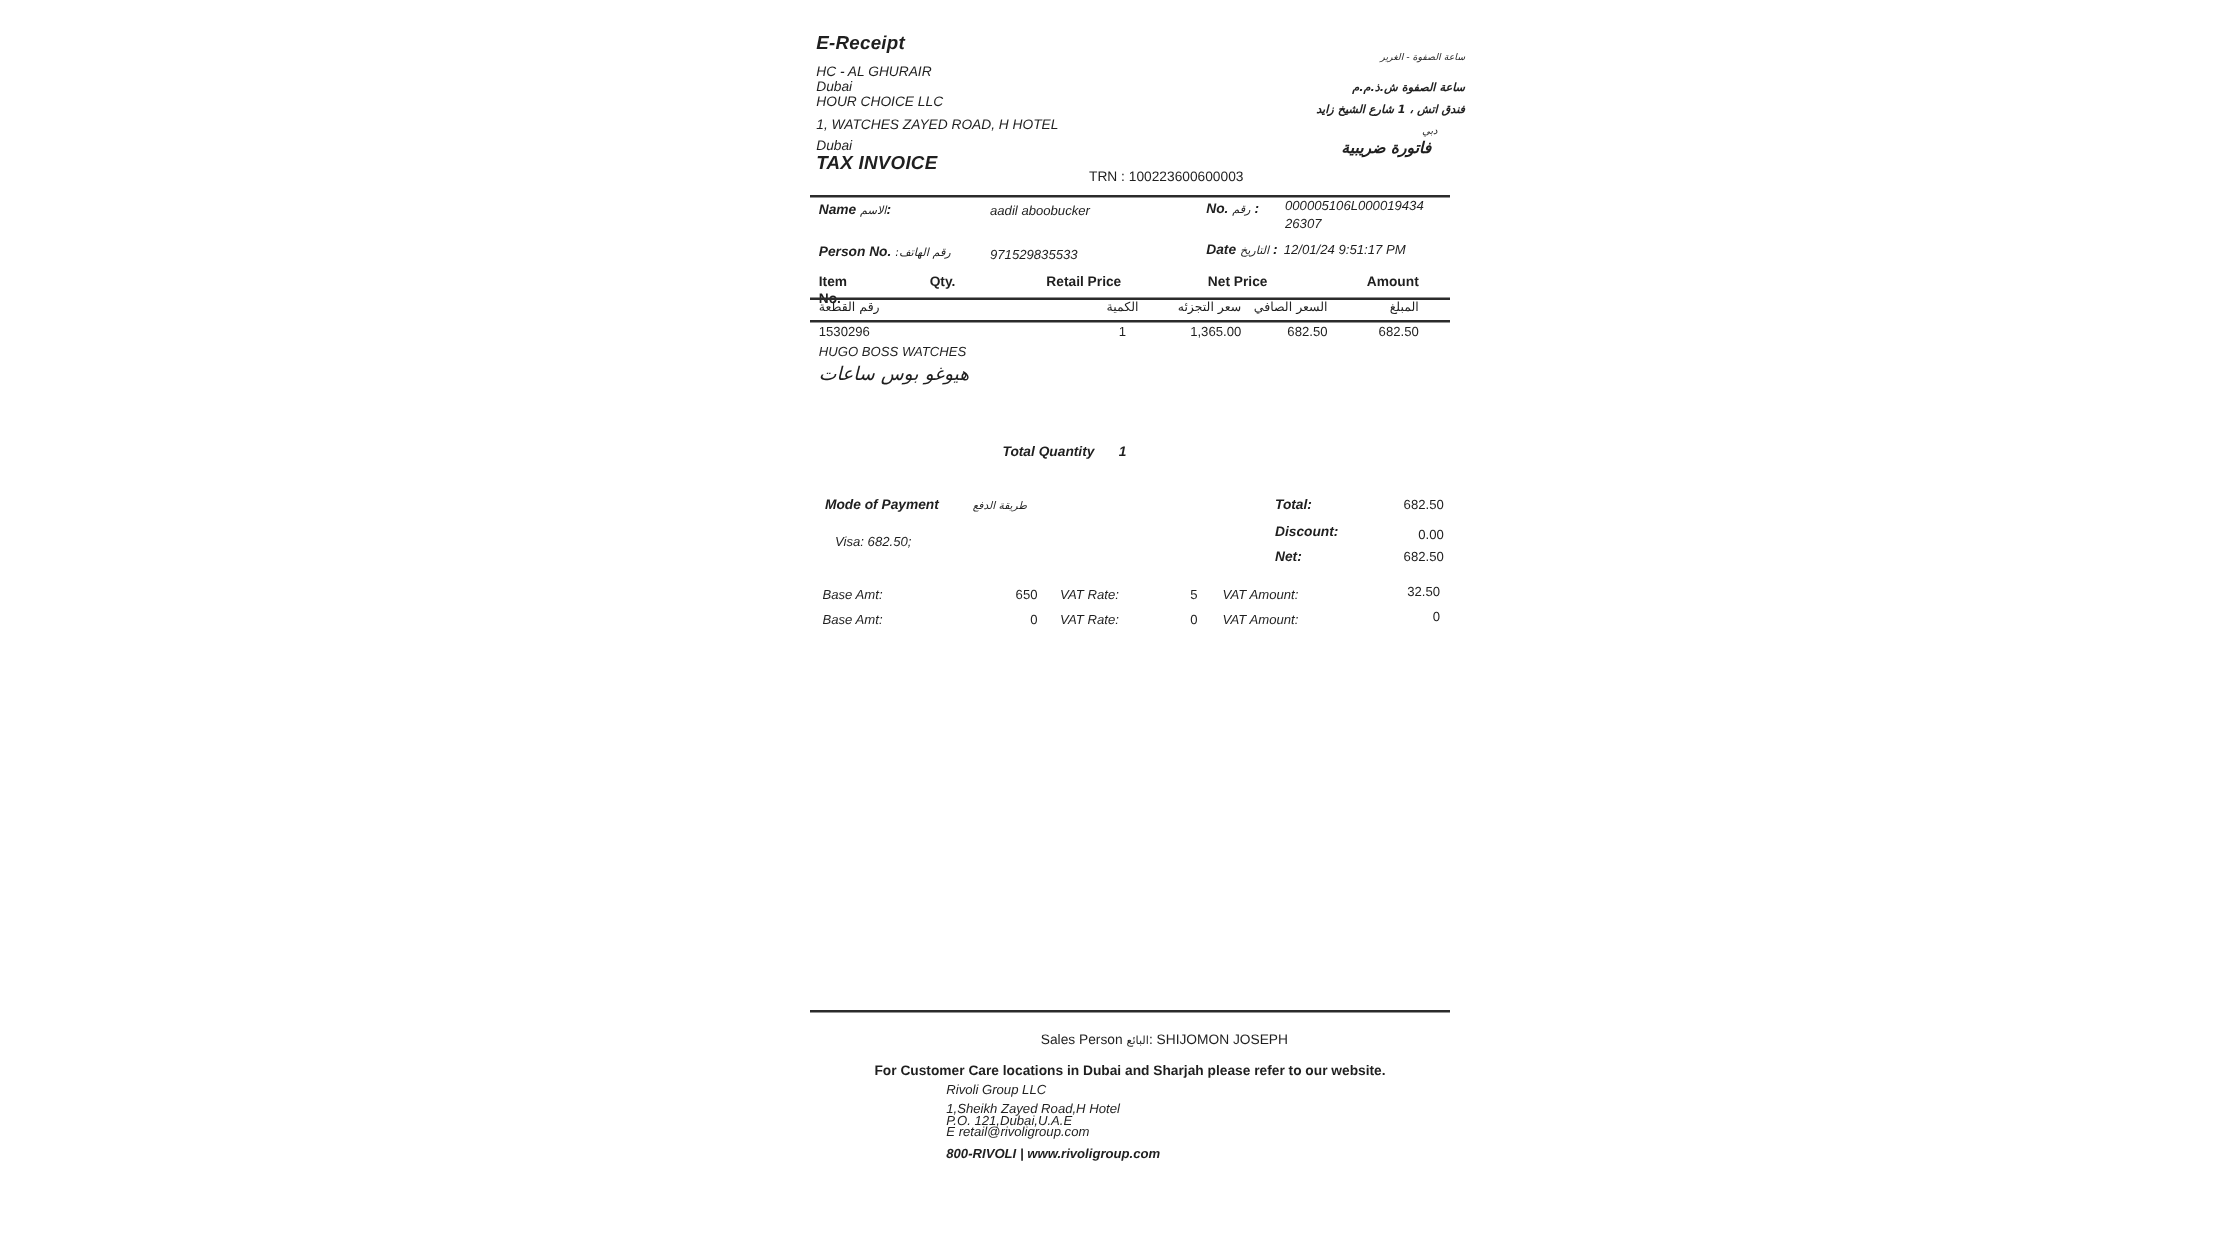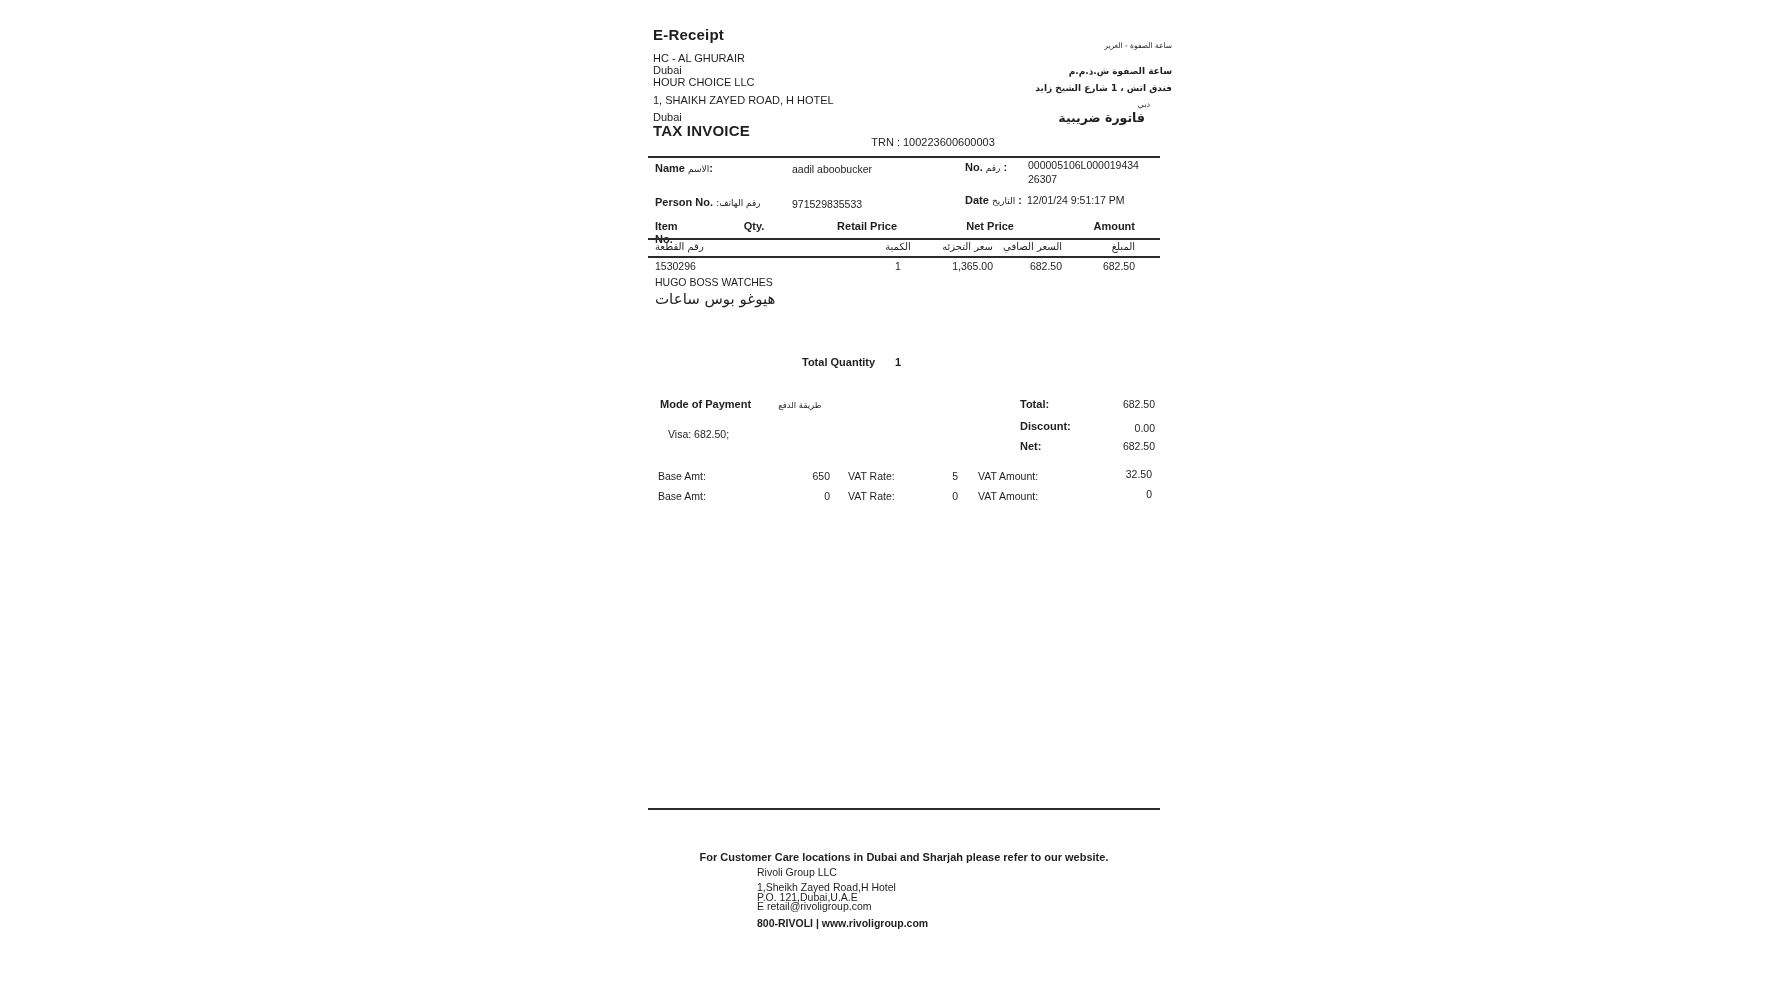--- a/index.html
+++ b/index.html
@@ -2,21 +2,21 @@
 <html lang="en"><head>
 <meta charset="utf-8">
 <style>
   html,body{margin:0;padding:0;}
   body{
     width:1778px;height:1000px;position:relative;background:#ffffff;overflow:hidden;
     font-family:"Liberation Sans","DejaVu Sans",sans-serif;color:#1f1f1f;
     -webkit-font-smoothing:antialiased;
   }
   .receipt{position:absolute;left:648px;top:0;width:512px;height:1000px;}
-  .abs{position:absolute;white-space:nowrap;}
+  .abs{position:absolute;white-space:nowrap;font-style:italic;}
   .fs11{font-size:11px;line-height:13px;}
   .fs10{font-size:10.5px;line-height:13px;}
   .b{font-weight:bold;}
   .title{font-size:15px;font-weight:bold;letter-spacing:.2px;}
   .ar{font-family:"DejaVu Sans",sans-serif;}
   .rule{position:absolute;left:0;width:512px;background:#2b2b2b;}
   .rule.thick{height:2px;}
   .rule.thin{height:1.5px;}
   
   .trow{position:absolute;left:0;width:487px;padding-right:25px;display:flex;align-items:flex-start;}
@@ -30,21 +30,21 @@
 </style>
 </head>
 <body>
 
 <div class="receipt">
 
   <div class="abs title" style="left:5px;top:26px;">E-Receipt</div>
   <div class="abs fs11" style="left:5px;top:52px;">HC - AL GHURAIR</div>
   <div class="abs fs11" style="left:5px;top:64px;">Dubai</div>
   <div class="abs fs11" style="left:5px;top:76px;">HOUR CHOICE LLC</div>
-  <div class="abs fs11" style="left:5px;top:94px;">1, SHAIKH ZAYED ROAD, H HOTEL</div>
+  <div class="abs fs11" style="left:5px;top:94px;">1, WATCHES ZAYED ROAD, H HOTEL</div>
   <div class="abs fs11" style="left:5px;top:111px;">Dubai</div>
   <div class="abs title" style="left:5px;top:122px;">TAX INVOICE</div>
 
   <div class="abs ar" dir="rtl" style="right:-12px;top:41px;font-size:7.5px;">ساعة الصفوة - الغرير</div>
   <div class="abs ar b" dir="rtl" style="right:-12px;top:66px;font-size:9px;">ساعة الصفوة ش.ذ.م.م</div>
   <div class="abs ar b" dir="rtl" style="right:-12px;top:83px;font-size:9px;">فندق اتش ، 1  شارع الشيخ زايد</div>
   <div class="abs ar" dir="rtl" style="right:10px;top:100px;font-size:8px;">دبي</div>
   <div class="abs ar b" dir="rtl" style="right:15px;top:110px;font-size:12.5px;">فاتورة ضريبية</div>
 
   <div class="center-line fs11" style="top:136px;padding-left:58px;width:454px;">TRN : 100223600600003</div>
@@ -115,20 +115,21 @@
     <div class="abs fs10" style="left:10px;top:490px;">Base Amt:</div>
     <div class="right-val fs10" style="left:100px;top:490px;width:82px;">0</div>
     <div class="abs fs10" style="left:200px;top:490px;">VAT Rate:</div>
     <div class="right-val fs10" style="left:270px;top:490px;width:40px;">0</div>
     <div class="abs fs10" style="left:330px;top:490px;">VAT Amount:</div>
     <div class="right-val fs10" style="right:8px;top:488px;width:80px;">0</div>
   </div>
 
   <div class="rule thick" style="top:808px;"></div>
 
+  <div class="center-line fs11" style="top:826px;padding-left:55px;width:457px;"><span>Sales Person</span> <span class="ar" dir="rtl" style="font-size:9px;">البائع</span><span>:</span> <span>SHIJOMON JOSEPH</span></div>
 
   <div class="center-line fs11 b" style="top:851px;">For Customer Care locations in Dubai and Sharjah please refer to our website.</div>
 
   <div class="abs fs10" style="left:109px;top:866px;">Rivoli Group LLC</div>
   <div class="abs fs10" style="left:109px;top:881px;">1,Sheikh Zayed Road,H Hotel</div>
   <div class="abs fs10" style="left:109px;top:891px;">P.O. 121,Dubai,U.A.E</div>
   <div class="abs fs10" style="left:109px;top:900px;">E retail@rivoligroup.com</div>
   <div class="abs fs10 b" style="left:109px;top:917px;">800-RIVOLI | www.rivoligroup.com</div>
 
 </div>

